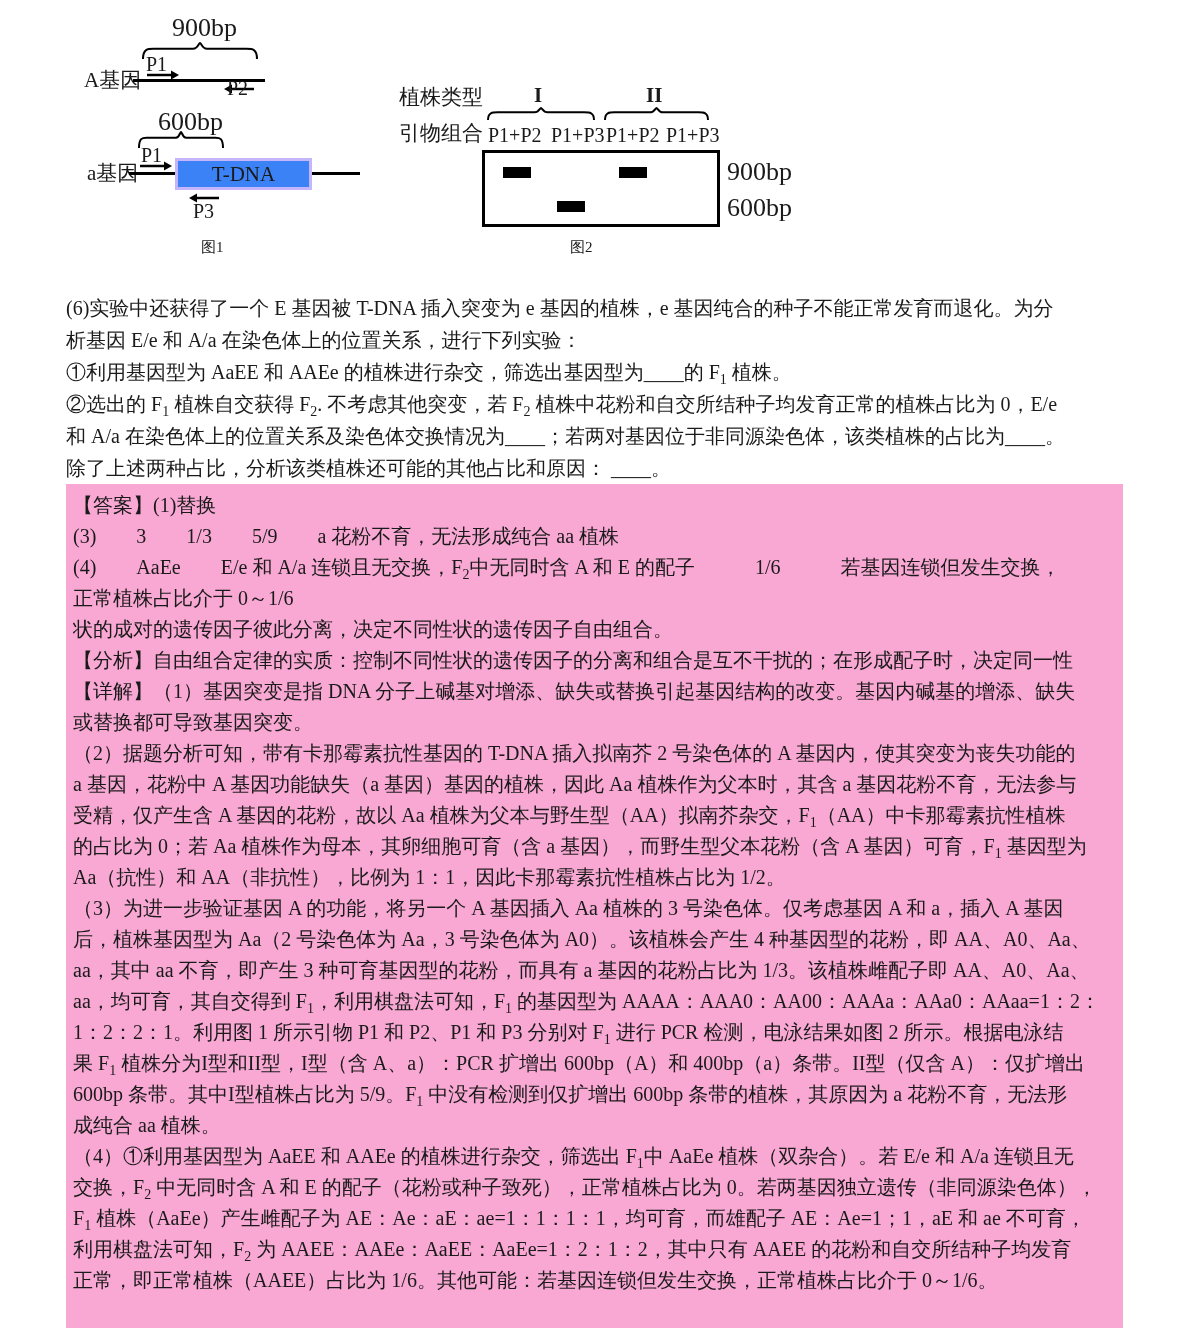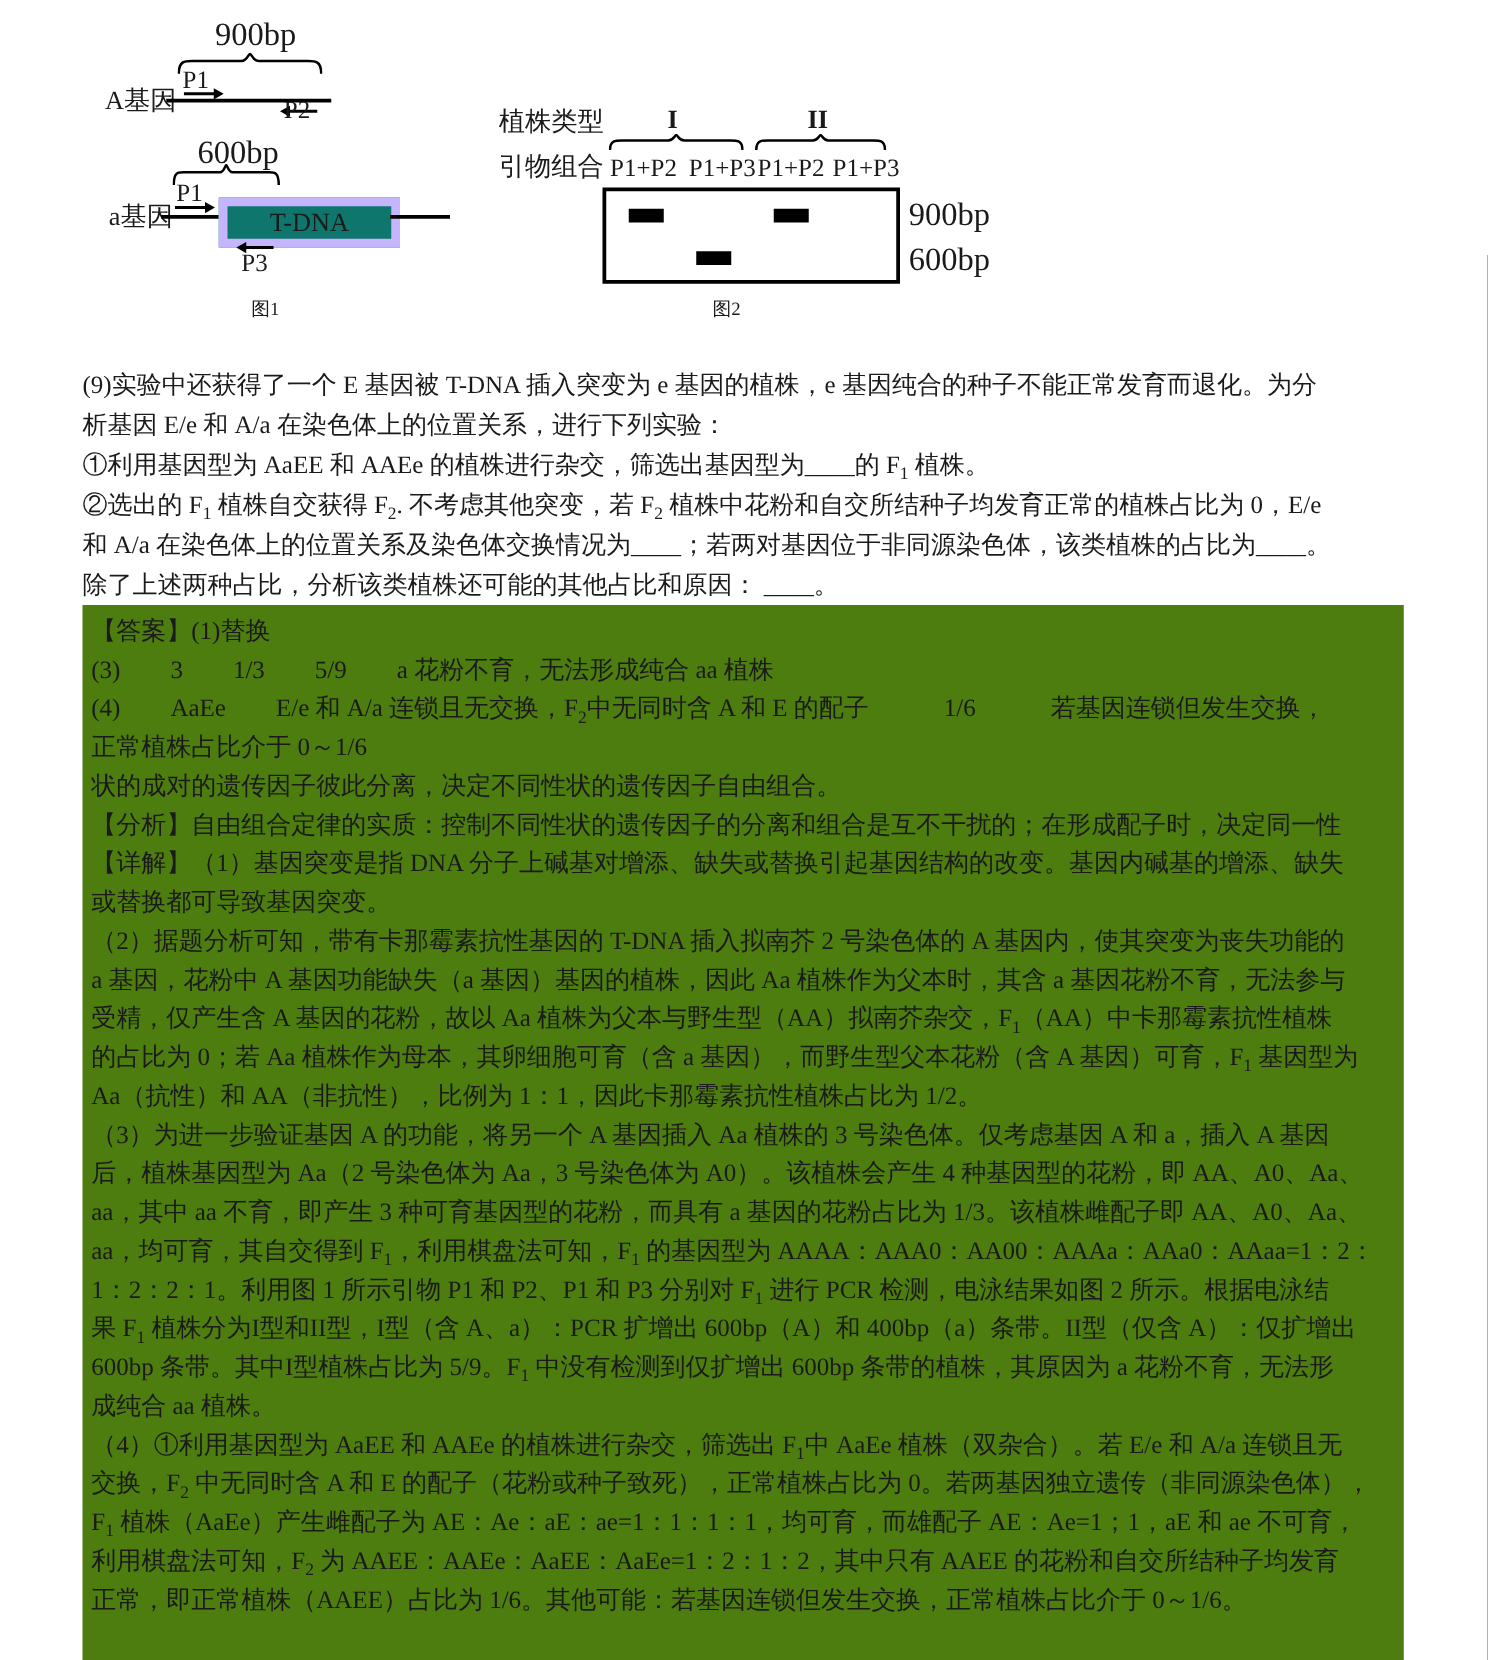--- a/index.html
+++ b/index.html
@@ -8,29 +8,29 @@
     font-family:"Liberation Serif","DejaVu Serif",serif;color:#1a1a1a;
   }
   
   .figures{position:relative;width:1190px;height:272px}
   .figures>*{position:absolute}
   .flabel{font-size:21px;white-space:nowrap;line-height:1.1}
   .fsmall{font-size:20px;white-space:nowrap;line-height:1.1}
   .bp{font-size:26px;white-space:nowrap;line-height:1.1}
   .roman{font-size:21px;font-weight:bold;white-space:nowrap;line-height:1.1}
   .hline{background:#000;height:3px}
-  .tdna-box{border:7px solid #c4b5fd;background:#0f766e;width:131px;height:26px;
+  .tdna-box{border:3px solid #c4b5fd;background:#3b82f6;width:131px;height:26px;
     line-height:26px;text-align:center;font-size:21px}
   .gel-box{border:3px solid #000;background:#fff;width:232px;height:71px}
   .band{position:absolute;width:28px;height:11px;background:#000}
   .caption{font-size:15px;white-space:nowrap}
   
   .question{margin:20px 0 0 66px;width:1060px;font-size:20px;line-height:32px}
   .answer-block{margin-left:66px;width:1057px;height:844px;box-sizing:border-box;
-    background:#4d7c0f;padding:6px 0 0 7px;font-size:20px;line-height:31px}
+    background:#f9a8d4;padding:6px 0 0 7px;font-size:20px;line-height:31px}
   .line{white-space:pre;overflow:hidden}
   sub{font-size:70%;line-height:0}
   b{font-weight:normal}
 </style>
 </head>
 <body>
 
 <div class="figures" id="figures">
 
   <div class="bp" style="left:172px;top:14px">900bp</div>
@@ -87,21 +87,21 @@
   <div class="gel-box" style="left:482px;top:150px"></div>
   <div class="bp" style="left:727px;top:158px">900bp</div>
   <div class="bp" style="left:727px;top:194px">600bp</div>
   <div class="caption" style="left:570px;top:238px">图2</div>
 <div class="band" style="left: 503px; top: 167px;"></div>
     <div class="band" style="left: 557px; top: 201px;"></div>
     <div class="band" style="left: 619px; top: 167px;"></div>
   </div>
 
 <div class="question" id="question-lines">
-    <div class="line">(9)实验中还获得了一个 E 基因被 T-DNA 插入突变为 e 基因的植株，e 基因纯合的种子不能正常发育而退化。为分</div>
+    <div class="line">(6)实验中还获得了一个 E 基因被 T-DNA 插入突变为 e 基因的植株，e 基因纯合的种子不能正常发育而退化。为分</div>
     <div class="line">析基因 E/e 和 A/a 在染色体上的位置关系，进行下列实验：</div>
     <div class="line">①利用基因型为 AaEE 和 AAEe 的植株进行杂交，筛选出基因型为____的 F<sub>1</sub> 植株。</div>
     <div class="line">②选出的 F<sub>1</sub> 植株自交获得 F<sub>2</sub>. 不考虑其他突变，若 F<sub>2</sub> 植株中花粉和自交所结种子均发育正常的植株占比为 0，E/e</div>
     <div class="line">和 A/a 在染色体上的位置关系及染色体交换情况为____；若两对基因位于非同源染色体，该类植株的占比为____。</div>
     <div class="line">除了上述两种占比，分析该类植株还可能的其他占比和原因： ____。</div>
   </div>
 
 <div class="answer-block" id="answer-lines">
     <div class="line">【答案】(1)替换</div>
     <div class="line">(3)　　3　　1/3　　5/9　　a 花粉不育，无法形成纯合 aa 植株</div>

